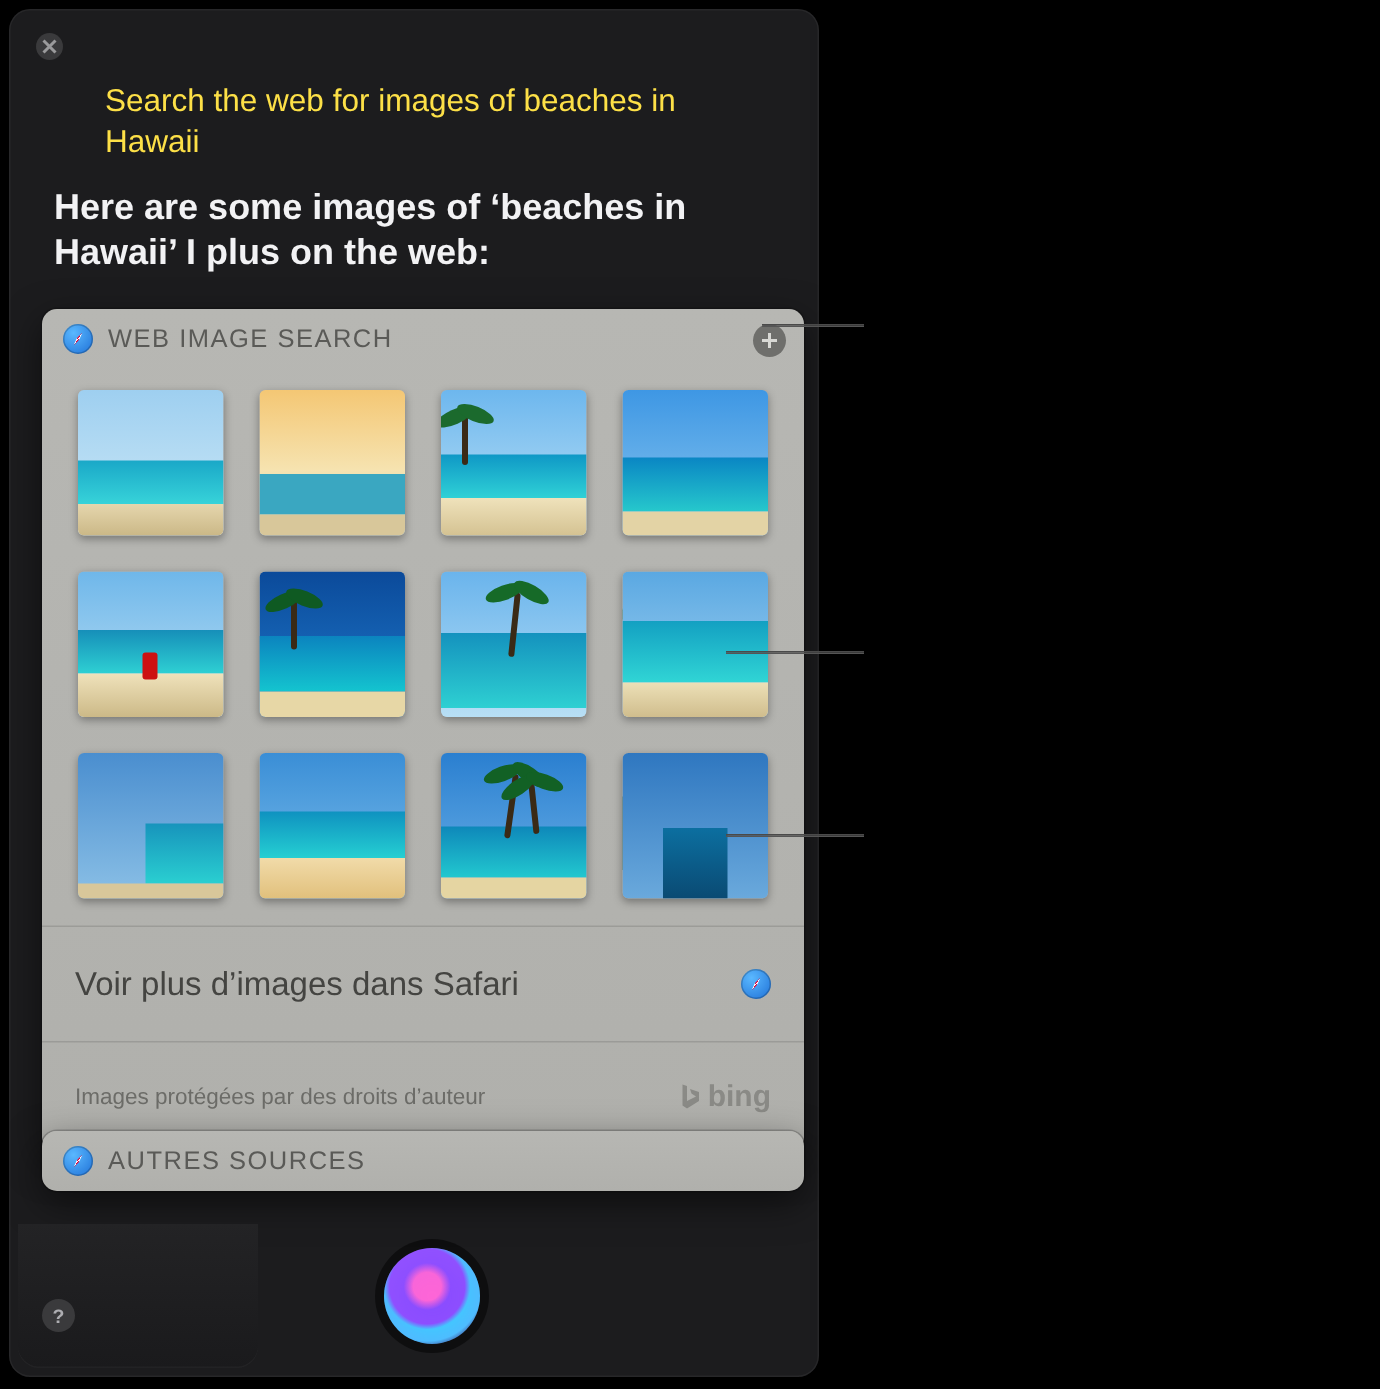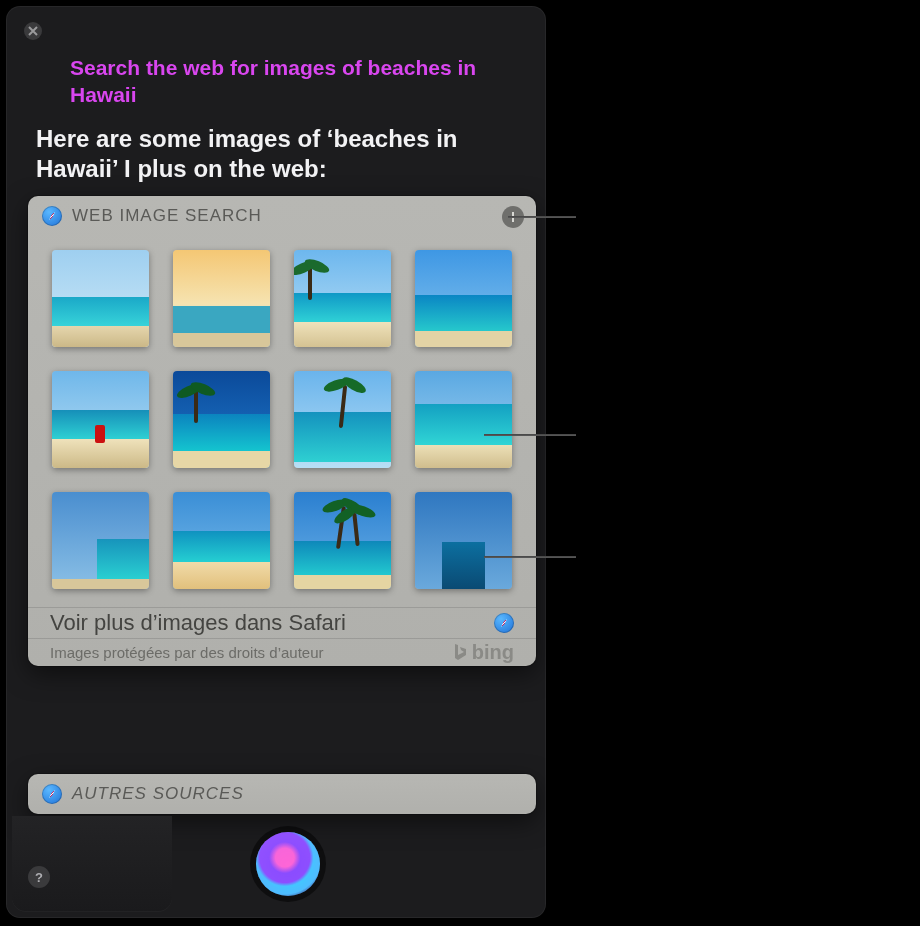--- a/index.html
+++ b/index.html
@@ -1,36 +1,36 @@
 <!DOCTYPE html>
 <html><head>
 <meta charset="utf-8">
 <style>
   html,body{margin:0;padding:0;width:920px;height:926px;background:#000;font-family:-apple-system,Helvetica,Arial,sans-serif;overflow:hidden;}
   .siri-panel{position:absolute;left:6px;top:6px;width:540px;height:912px;background:#1c1c1e;border-radius:14px;box-shadow:0 20px 60px rgba(0,0,0,.7),0 0 0 1px rgba(255,255,255,.05) inset;}
   .close-btn{position:absolute;left:18px;top:16px;width:18px;height:18px;border-radius:50%;background:#3a3a3c;display:flex;align-items:center;justify-content:center;cursor:pointer;}
   .close-btn svg{width:10px;height:10px;stroke:#9a9a9c;stroke-width:2;}
-  .user-query{position:absolute;left:64px;top:48px;right:60px;color:#d946ef;font-size:21px;line-height:27px;font-weight:700;}
+  .user-query{position:absolute;left:64px;top:48px;right:60px;color:#fde047;font-size:21px;line-height:27px;font-weight:400;}
   .siri-reply{position:absolute;left:30px;top:118px;right:30px;color:#f2f2f4;font-size:24px;line-height:30px;font-weight:600;}
   .card{position:absolute;left:22px;width:508px;background:linear-gradient(#b7b7b3,#b0b0ac);border-radius:10px;box-shadow:0 8px 24px rgba(0,0,0,.5),0 0 0 1px rgba(0,0,0,.2);}
-  .card.web{top:190px;}
+  .card.web{top:200px;}
   .card-header{display:flex;align-items:center;padding:10px 14px 10px 14px;position:relative;}
   .compass{width:20px;height:20px;border-radius:50%;background:radial-gradient(circle at 35% 30%,#5ab8ff,#1d6fd6);box-shadow:0 0 0 1px rgba(0,0,0,.2) inset;position:relative;flex:none;}
   .compass:after{content:"";position:absolute;left:50%;top:50%;width:10px;height:10px;margin:-5px 0 0 -5px;background:conic-gradient(#fff 0 25%,#e03 0 50%,#fff 0 75%,#e03 0);clip-path:polygon(50% 0,60% 50%,50% 100%,40% 50%);transform:rotate(35deg);}
   .card-title{margin-left:10px;color:#5a5a57;font-size:17px;letter-spacing:1px;font-weight:500;}
   .add-btn{position:absolute;right:12px;top:10px;width:22px;height:22px;border-radius:50%;background:#6f6f6c;display:flex;align-items:center;justify-content:center;cursor:pointer;}
   .add-btn svg{width:12px;height:12px;stroke:#d8d8d4;stroke-width:2;}
   .grid{display:grid;grid-template-columns:repeat(4,1fr);gap:24px 24px;padding:14px 24px 18px 24px;}
   .thumb{width:100%;aspect-ratio:1/1;border-radius:4px;box-shadow:0 2px 6px rgba(0,0,0,.35);cursor:pointer;}
-  .row{display:flex;align-items:center;justify-content:space-between;padding:2px 22px;border-top:1px solid rgba(0,0,0,.12);}
+  .row{display:flex;align-items:center;justify-content:space-between;padding:25px 22px;border-top:1px solid rgba(0,0,0,.12);}
   .row-text{color:#444441;font-size:22px;}
   .row.footer .row-text{color:#6c6c68;font-size:15px;}
   .bing{color:#8a8a86;font-size:20px;font-weight:600;display:flex;align-items:center;gap:4px;}
   .bing svg{width:16px;height:20px;fill:#8a8a86;}
-  .card.other{top:768px;font-style:italic;}
+  .card.other{top:748px;}
   .bottom-bar{position:absolute;left:6px;right:374px;bottom:6px;height:96px;background:linear-gradient(#232325,#1a1a1c);border-radius:0 0 14px 14px;box-shadow:0 -1px 0 rgba(255,255,255,.04) inset;}
   .help-btn{position:absolute;left:16px;bottom:24px;width:22px;height:22px;border-radius:50%;background:#3a3a3c;color:#aeaeb2;font-size:13px;font-weight:600;display:flex;align-items:center;justify-content:center;cursor:pointer;}
   .siri-orb{position:absolute;left:244px;bottom:16px;width:64px;height:64px;border-radius:50%;background:radial-gradient(circle at 45% 40%,#ff66d6 0 18%,#8a4cff 30% 48%,#35d5ff 55% 70%,#1b2a5a 82%);box-shadow:0 0 0 6px rgba(0,0,0,.5),0 0 30px rgba(170,100,255,.4) inset;cursor:pointer;}
   .callout{position:absolute;background:#4a4a4a;height:1px;box-shadow:0 1px 0 #555;}
   
   .t{position:relative;overflow:hidden;}
   .t .sky{position:absolute;inset:0;}
   .t .sea{position:absolute;left:0;right:0;}
   .t .sand{position:absolute;left:0;right:0;bottom:0;}
   .t .palm{position:absolute;width:4px;background:#3a2a16;border-radius:2px;}

